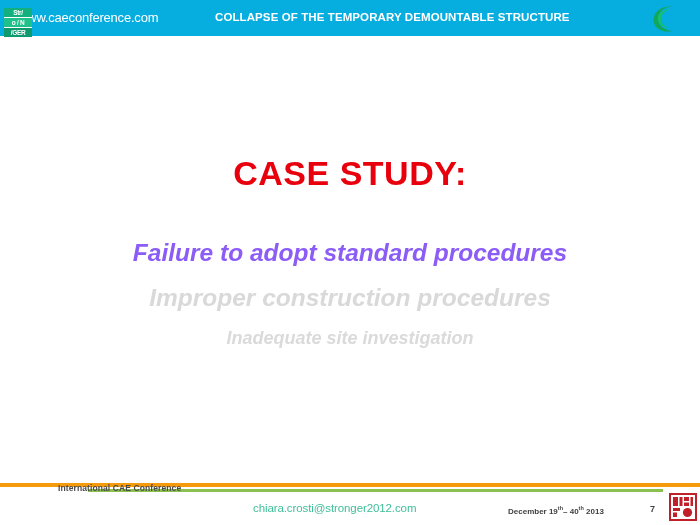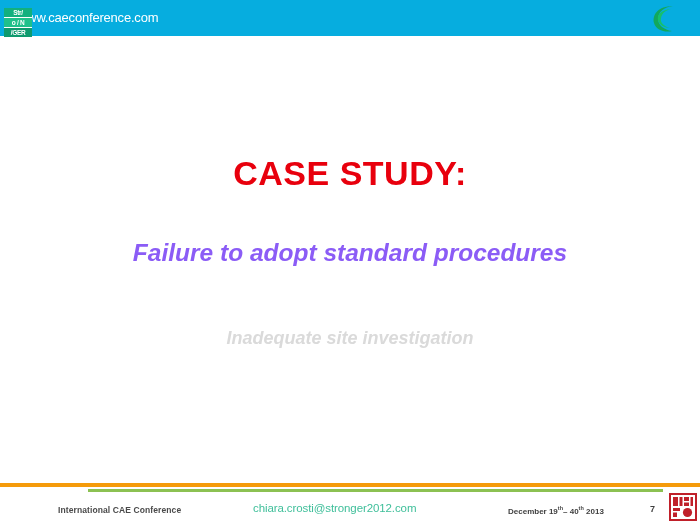--- a/index.html
+++ b/index.html
@@ -143,21 +143,21 @@
     text-align: center;
     letter-spacing: -0.3px;
     font-family: "Liberation Sans", sans-serif;
   }
   .flogo-row.r2 { background: #1fc08a; }
   .flogo-row.r3 { background: #0e9a6e; }
 
   #footer-conference {
     position: absolute;
     left: 58px;
-    top: 505px;
+    top: 483px;
     font-size: 8.5px;
     font-weight: bold;
     color: #4a4a4a;
     letter-spacing: 0.1px;
     white-space: nowrap;
   }
   #footer-email {
     position: absolute;
     left: 253px;
     top: 502px;
@@ -194,31 +194,33 @@
     top: 493px;
     width: 28px;
     height: 28px;
   }
 </style>
 </head>
 <body>
 
 <div id="header-bar">
   <div id="header-url">www.caeconference.com</div>
+  <div id="header-title">COLLAPSE OF THE TEMPORARY DEMOUNTABLE STRUCTURE</div>
   <div id="header-logo">
     <svg viewBox="0 0 34 30" width="34" height="30" aria-hidden="true">
       <path d="M25 2 C10 2 4 11 6 19 C8 26 17 29 24 27 C16 26 10 21 10 15 C10 8 16 3 25 2 Z" fill="#12a85c"></path>
       <path d="M23 5 C13 6 9 11 10 16 C11 21 17 24 22 24 C15 22 12 18 13 14 C14 9 18 6 23 5 Z" fill="#17c06b"></path>
     </svg>
   </div>
 </div>
 
 <div id="slide-body">
   <div id="case-study-title">CASE STUDY:</div>
   <div class="cause-line" id="cause-line-1">Failure to adopt standard procedures</div>
+  <div class="cause-line" id="cause-line-2">Improper construction procedures</div>
   <div class="cause-line" id="cause-line-3">Inadequate site investigation</div>
 </div>
 
 <div id="footer">
   <div id="footer-rule-orange"></div>
   <div id="footer-rule-green"></div>
 </div>
 
 <div id="footer-logo-left">
   <div class="flogo-row r1">Str/</div>

